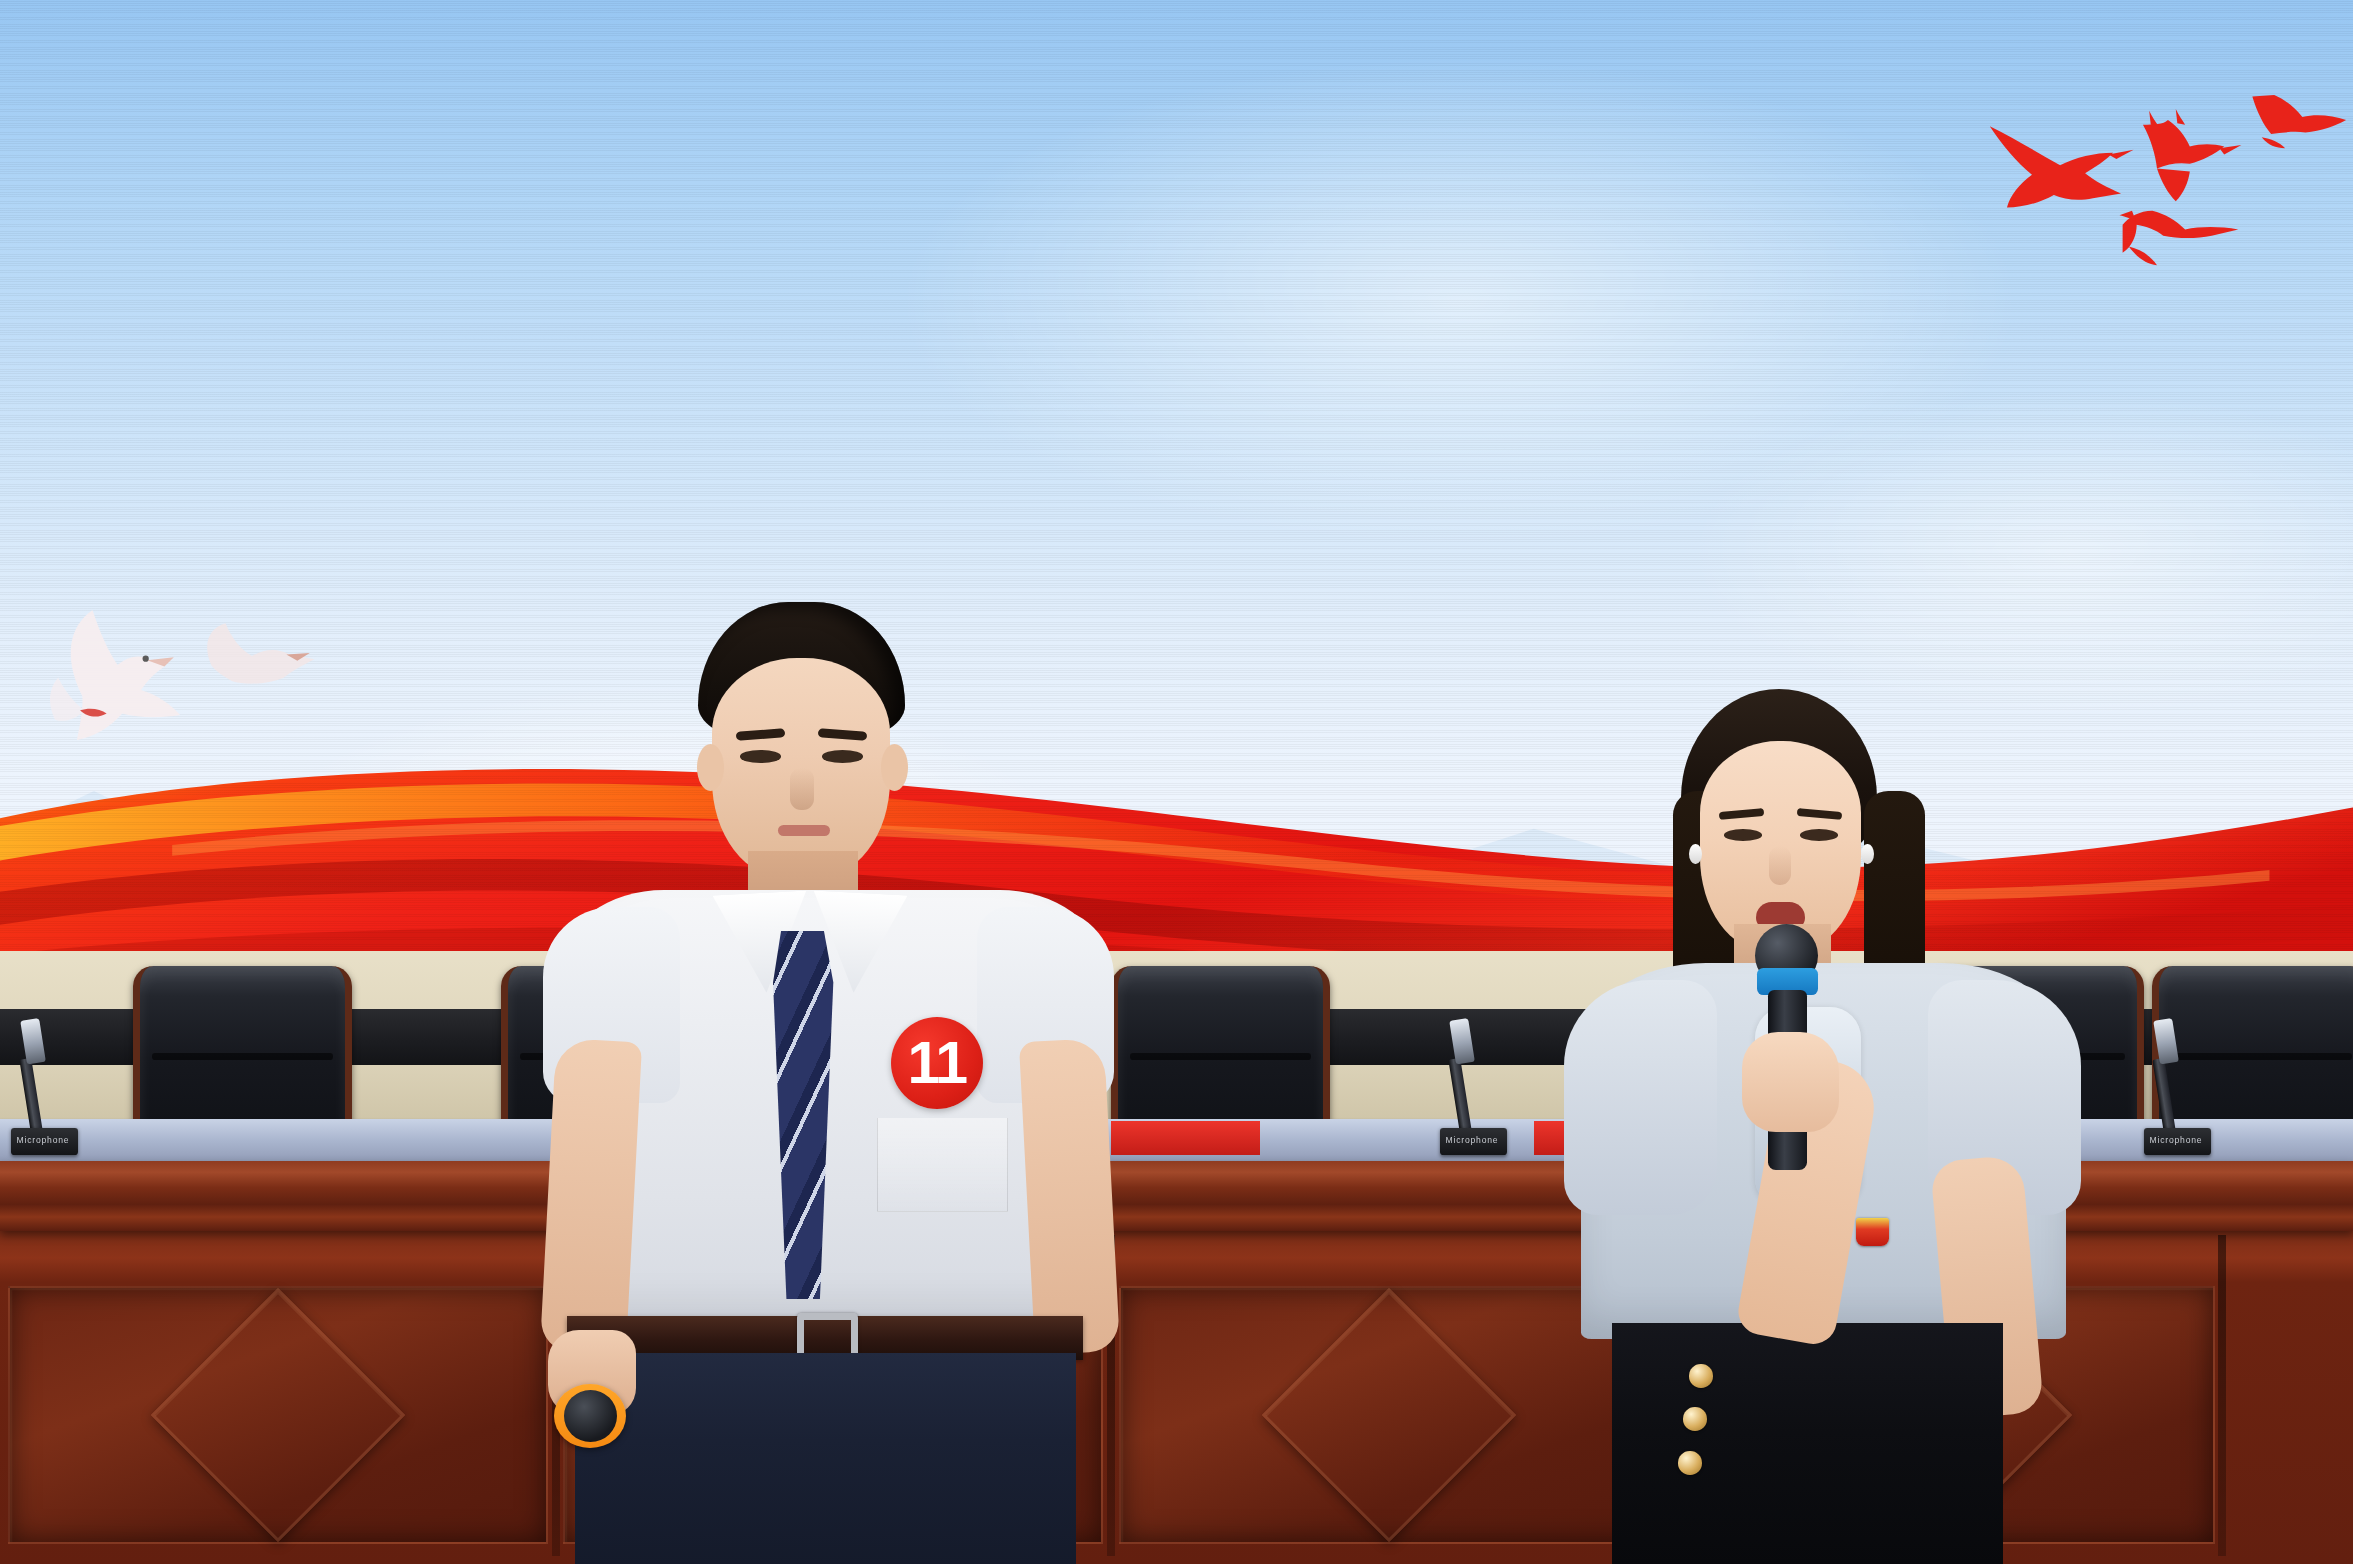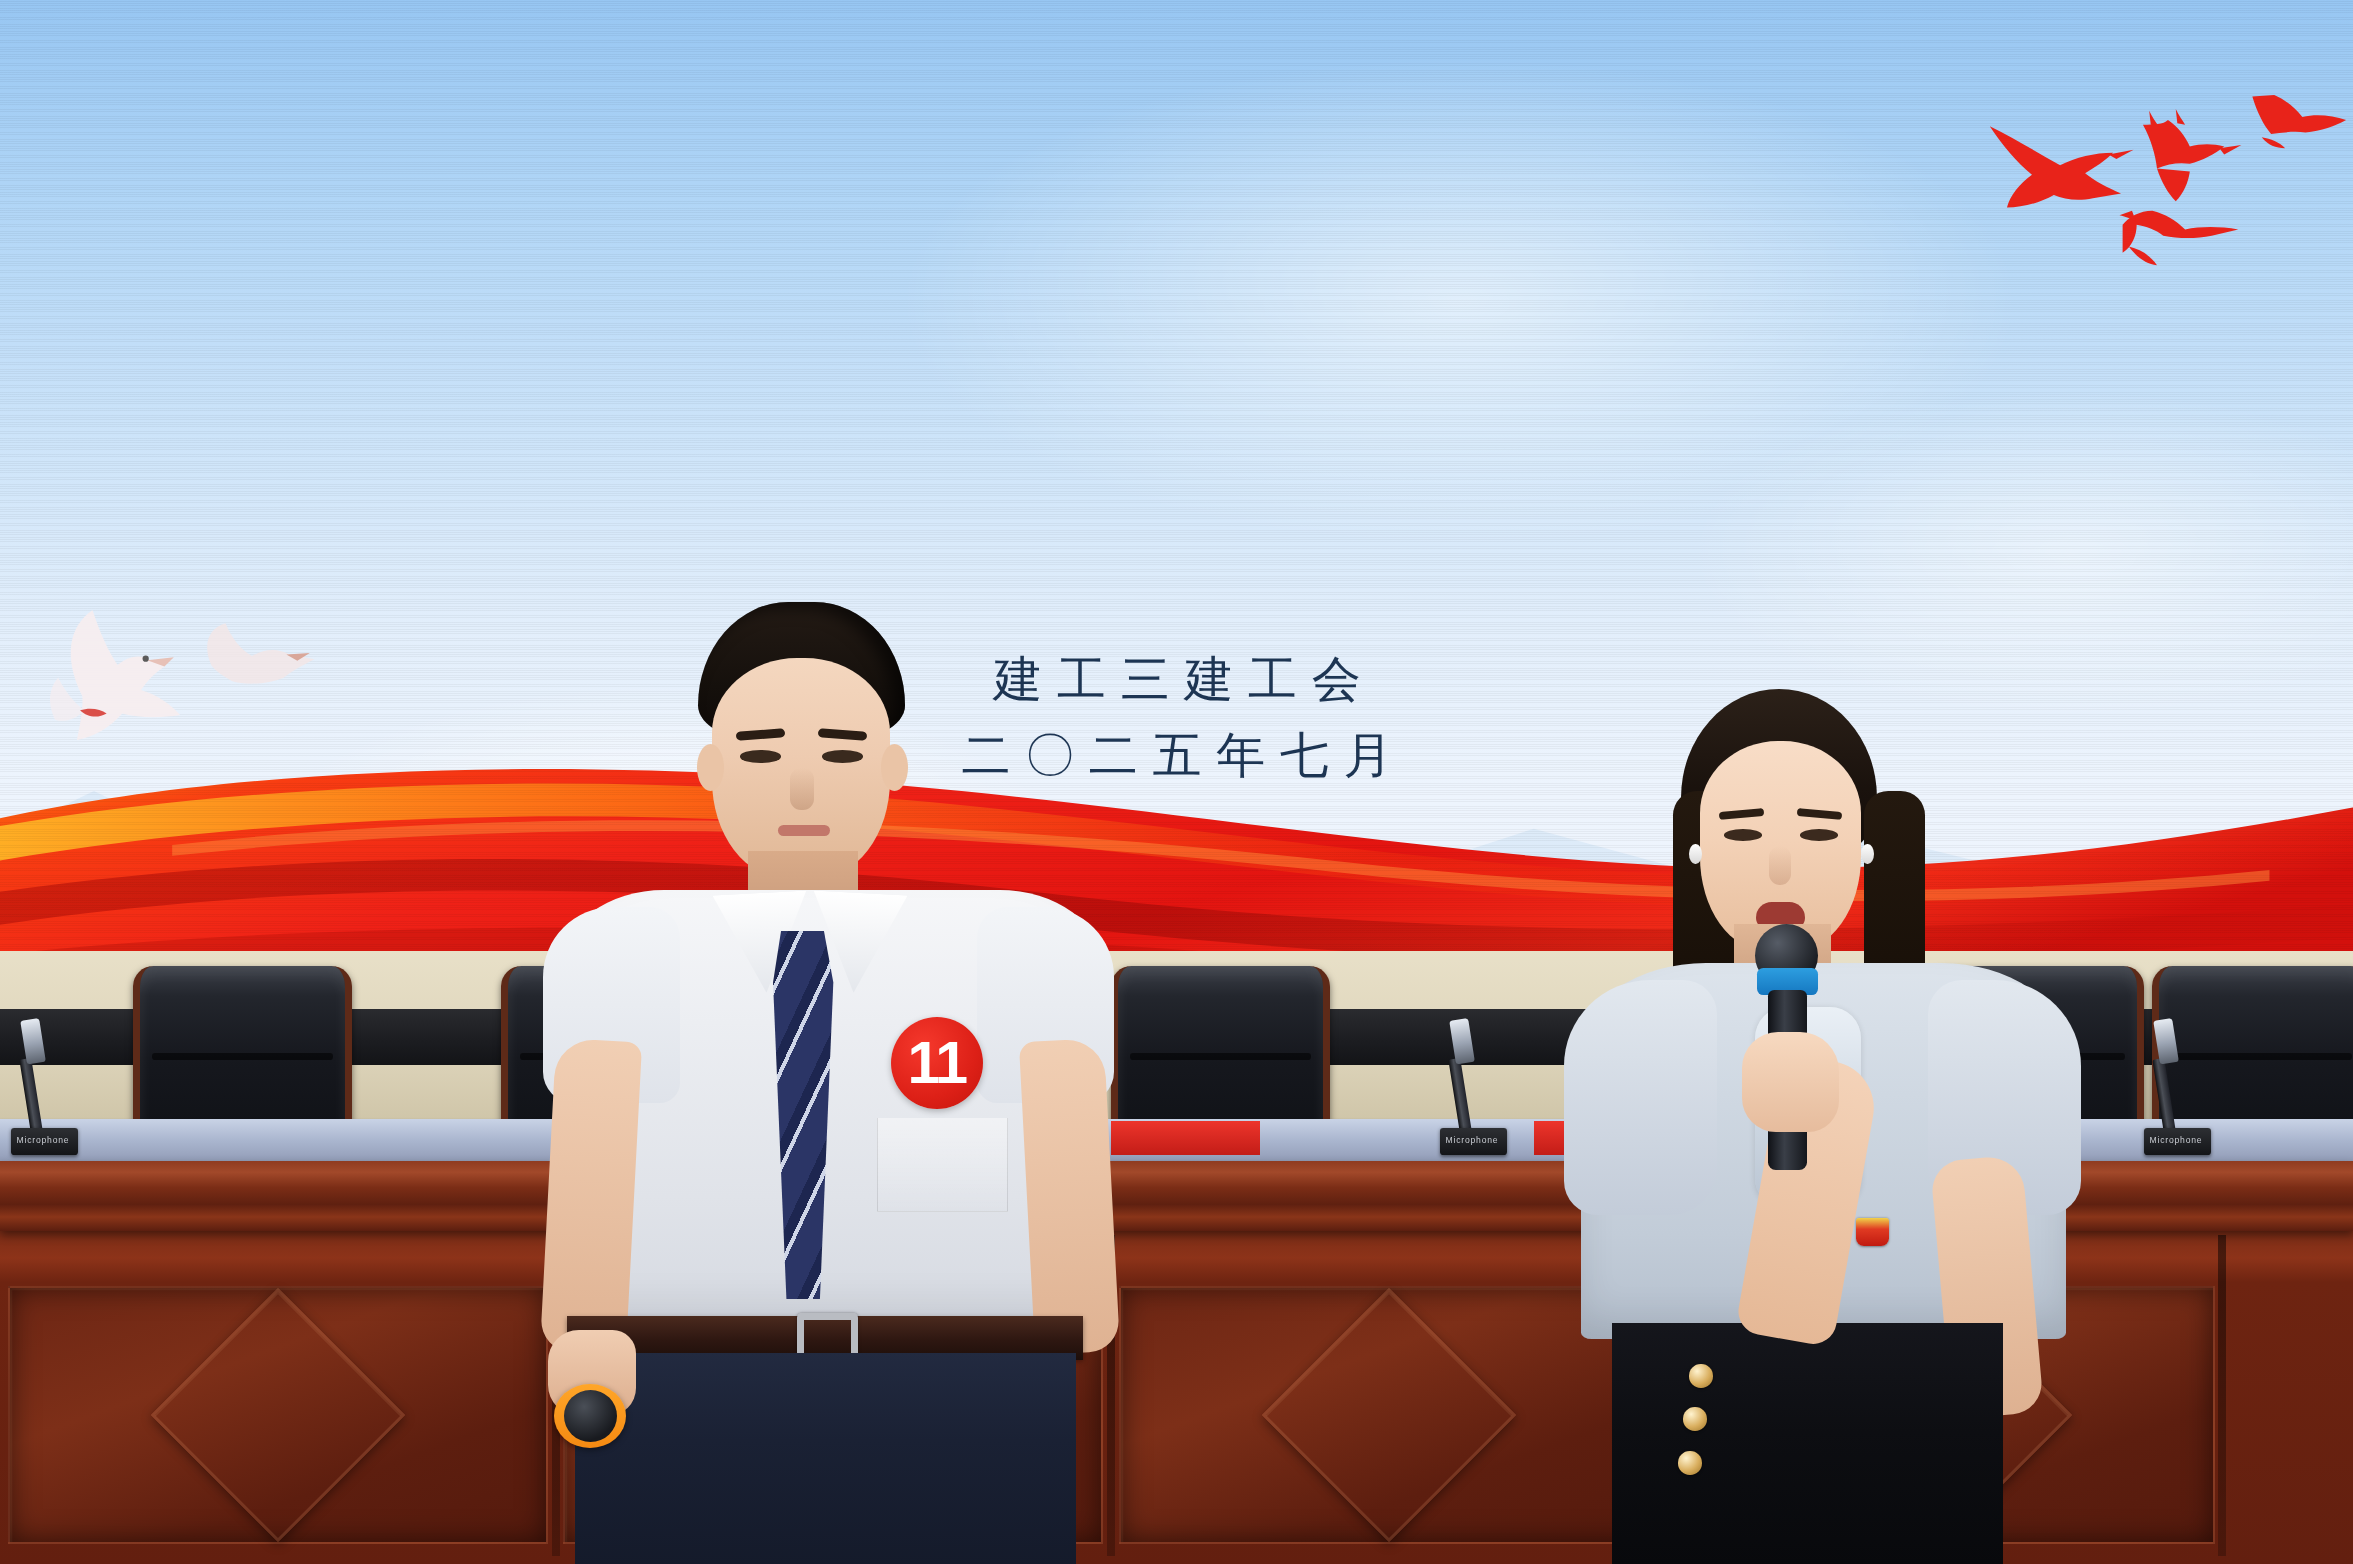--- a/index.html
+++ b/index.html
@@ -369,24 +369,20 @@
 
         <path d="M398,34 C404,54 412,70 422,82 C436,80 452,78 466,80 C486,78 504,72 518,64 C500,58 480,56 462,60 C452,48 440,38 426,32 Z"></path>
         <path d="M410,86 C418,96 428,100 440,100 C432,92 422,88 410,86 Z"></path>
 
         <path d="M232,234 C244,226 250,212 250,198 C262,200 274,204 284,212 C304,216 326,216 346,212 L380,204 C356,200 332,200 312,204 C300,192 286,184 270,180 C254,180 240,188 232,198 Z"></path>
         <path d="M228,186 C236,188 244,190 250,196 L244,180 Z"></path>
         <path d="M240,226 C250,240 262,248 276,250 C268,238 256,230 240,226 Z"></path>
       </g>
     </svg>
 
-    <div class="sub-block">
-      <div class="s-line">建工三建工会</div>
-      <div class="s-line">二〇二五年七月</div>
-    </div>
 
     <svg class="ribbon" viewBox="0 0 3008 340" preserveAspectRatio="none">
       <defs>
         <linearGradient id="rg1" x1="0" y1="0" x2="1" y2="0.4">
           <stop offset="0%" stop-color="#ff7a0d"></stop>
           <stop offset="12%" stop-color="#f83d12"></stop>
           <stop offset="35%" stop-color="#ef2117"></stop>
           <stop offset="62%" stop-color="#e31410"></stop>
           <stop offset="85%" stop-color="#f02b18"></stop>
           <stop offset="100%" stop-color="#d3100c"></stop>

